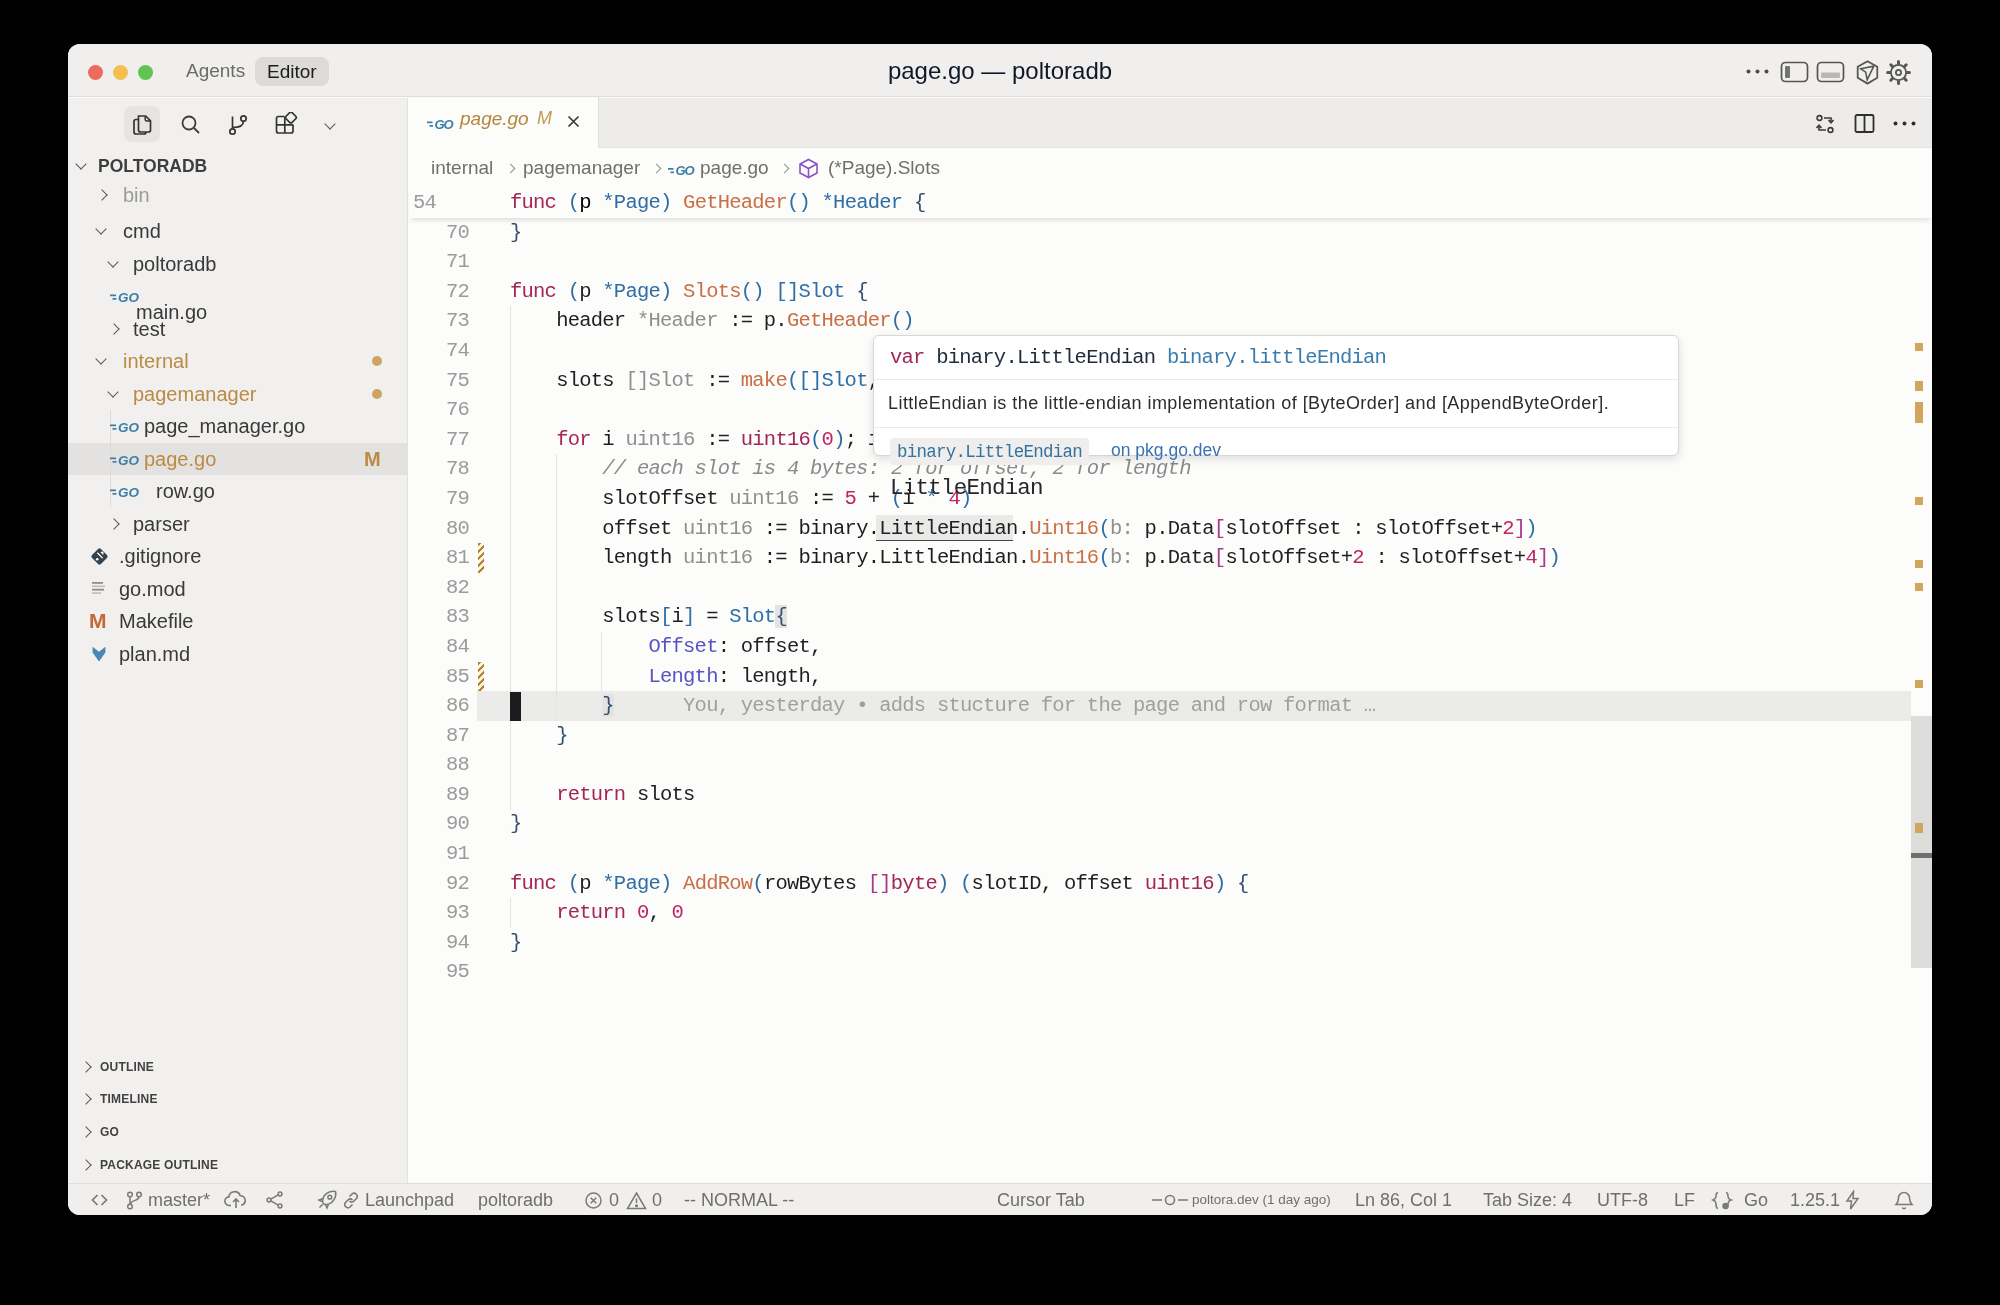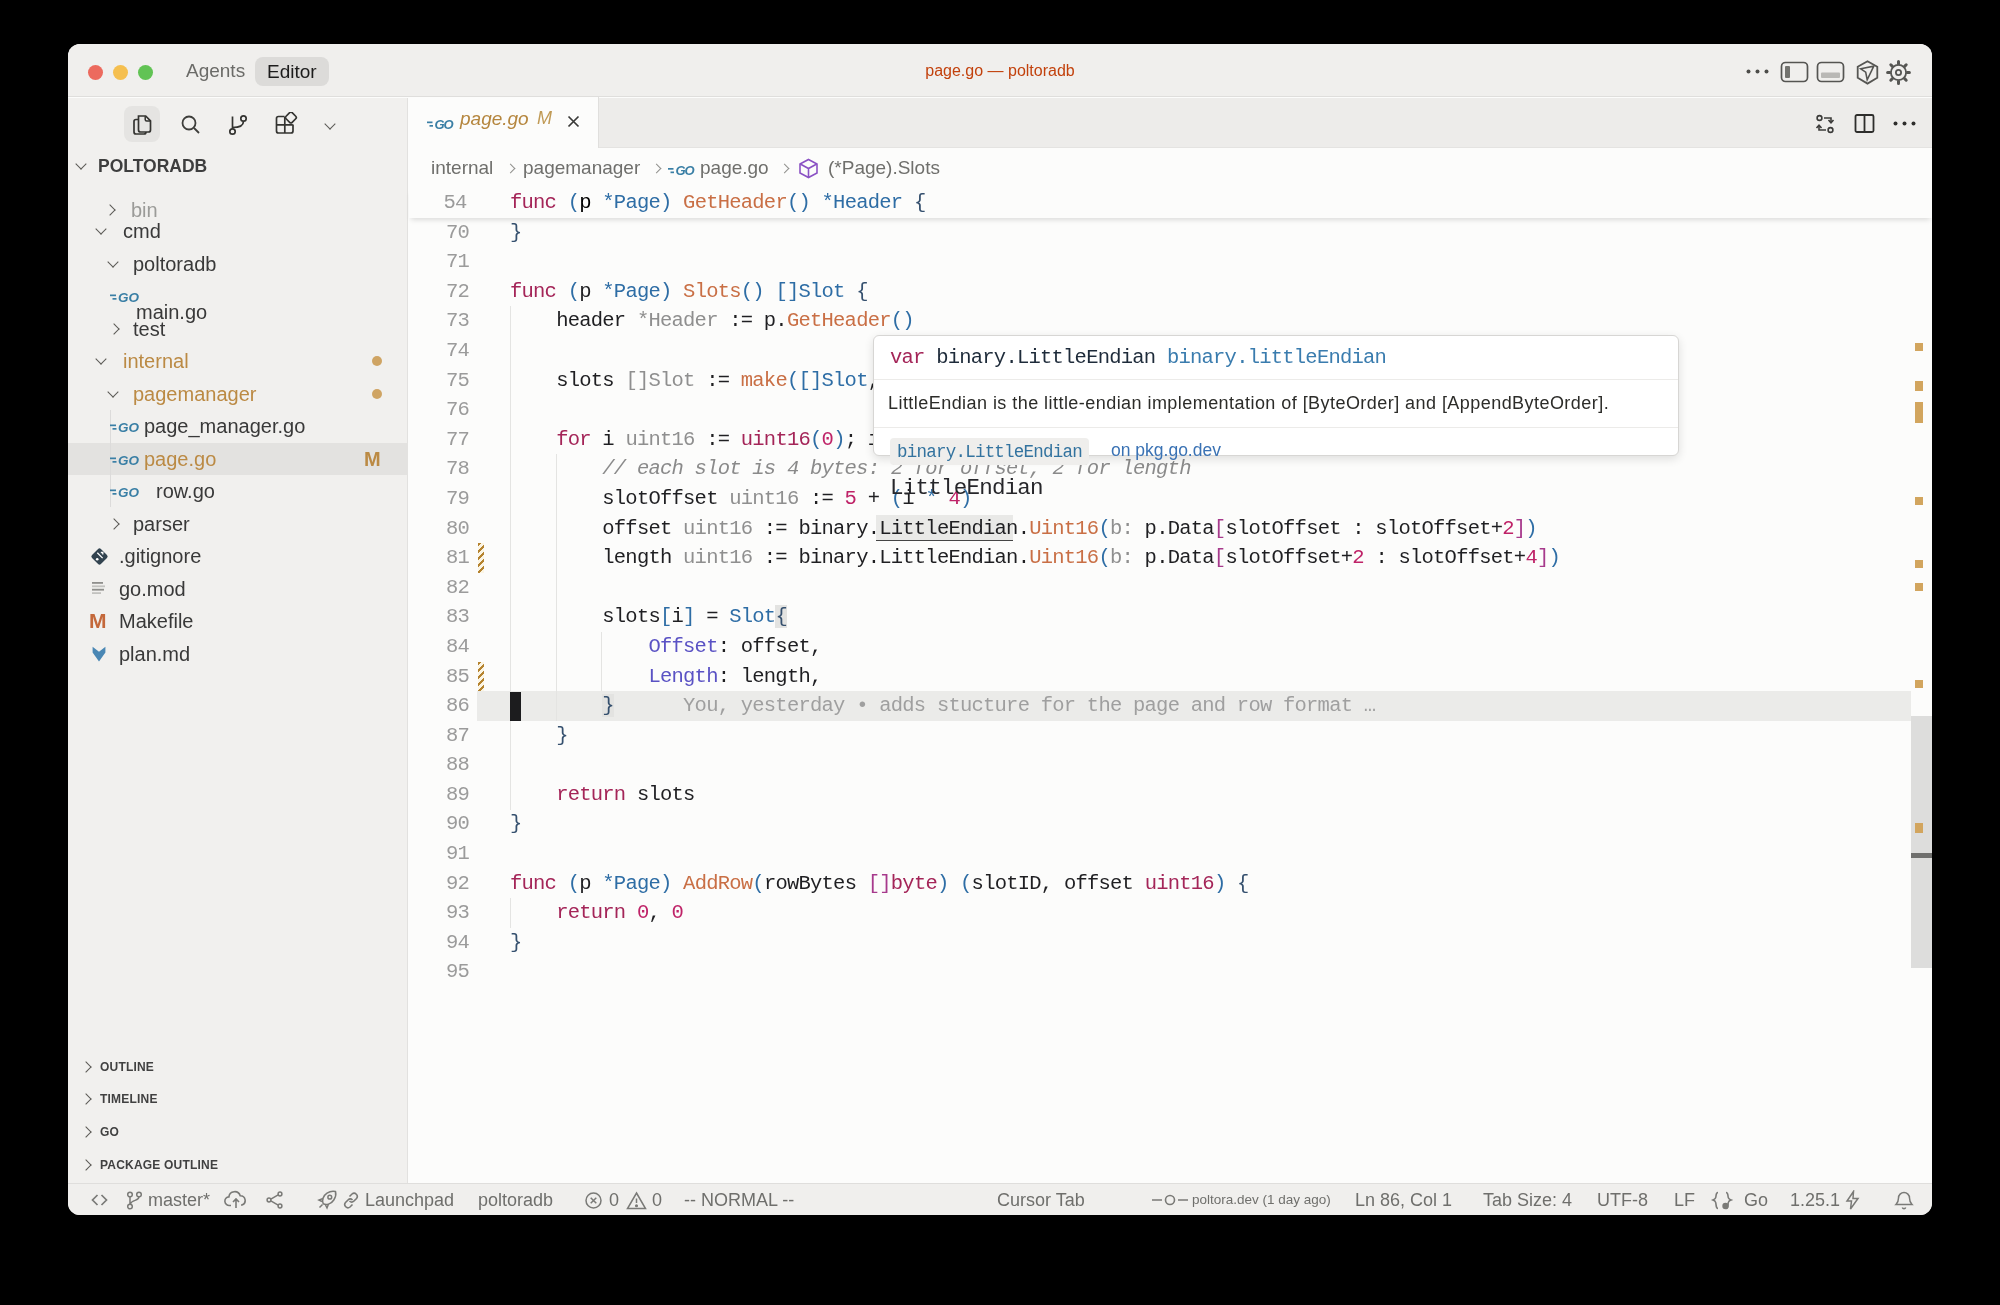--- a/index.html
+++ b/index.html
@@ -7,21 +7,21 @@
 body { font-family:"Liberation Sans", sans-serif; }
 #win {
   position:absolute; left:68px; top:44px; width:1864px; height:1171px;
   background:#fcfcfb; border-radius:12px; overflow:hidden;
   box-shadow:0 0 0 1px rgba(0,0,0,0.55), 0 10px 30px rgba(0,0,0,0.5);
 }
 .abs { position:absolute; }
 
 #titlebar { position:absolute; left:0; top:0; width:100%; height:53px; background:#f0efed; border-bottom:1px solid #dfdedc; }
 .tl { position:absolute; top:20.5px; width:15px; height:15px; border-radius:50%; }
-#ttext { position:absolute; top:0; left:0; width:100%; height:53px; line-height:53px; text-align:center; color:#c2410c; font-size:16px; }
+#ttext { position:absolute; top:0; left:0; width:100%; height:53px; line-height:53px; text-align:center; color:#0f172a; font-size:24px; }
 #agents { position:absolute; left:118px; top:0; height:53px; line-height:53px; color:#6b6b68; font-size:19px; }
 #editorpill { position:absolute; left:187px; top:13px; height:29px; line-height:29px; padding:0 12px; background:#dcdbd9; border-radius:8px; color:#1c1c1c; font-size:19px; font-weight:500; }
 
 #sidebar { position:absolute; left:0; top:54px; width:340px; height:1085px; background:#f1f0ee; border-right:1px solid #e2e1df; }
 #treeroot { position:absolute; left:0; top:0; width:100%; }
 .trow { position:absolute; left:0; width:340px; height:32px; line-height:32px; font-size:20px; color:#393939; white-space:nowrap; }
 .trow .lbl { position:absolute; top:0; }
 .gold { color:#bb8a44; }
 .graytxt { color:#9b9b98; }
 #selrow { position:absolute; left:0; top:345px; width:340px; height:32px; background:#e3e2e0; }
@@ -135,21 +135,21 @@
       </svg>
       <span class="cv cvd" style="left:258px; top:22px;"></span>
     </div>
     <div id="selrow"></div>
     <div id="treeroot">
       <div class="abs" style="left:42px; top:312px; width:1px; height:97px; background:#dcdbda;"></div>
       <div class="trow" style="top:52px;">
           <span class="cv cvd" style="left:9px; top:10px;"></span>
           <span class="lbl" style="left:30px; font-weight:bold; color:#3e3e3e; font-size:17.5px;">POLTORADB</span>
         </div>
-      <div class="trow" style="top:96px;margin-left:8px;">
+      <div class="trow" style="top:81px;">
           <span class="cv cvr" style="left:30px; top:12px;"></span>
           <span class="lbl graytxt" style="left:55px;">bin</span>
         </div>
       <div class="trow" style="top:117px;">
           <span class="cv cvd" style="left:29px; top:10px;"></span>
           <span class="lbl" style="left:55px;">cmd</span>
         </div>
       <div class="trow" style="top:149.5px;">
           <span class="cv cvd" style="left:41px; top:10px;"></span>
           <span class="lbl" style="left:65px;">poltoradb</span>
@@ -371,21 +371,21 @@
 <div class="cline">    <span class="k">return</span> slots</div>
 <div class="cline"><span class="brace">}</span></div>
 <div class="cline"> </div>
 <div class="cline"><span class="k">func</span> <span class="b">(</span>p <span class="b">*Page)</span> <span class="o">AddRow</span><span class="b">(</span>rowBytes <span class="m">[]</span><span class="k">byte</span><span class="b">)</span> <span class="b">(</span>slotID, offset <span class="k">uint16</span><span class="b">)</span> <span class="brace">{</span></div>
 <div class="cline">    <span class="k">return</span> <span class="n">0</span>, <span class="n">0</span></div>
 <div class="cline"><span class="brace">}</span></div>
 <div class="cline"> </div>
       </div>
     <div class="cursorblk"></div>
     <div id="stickyrow">
-      <div class="mono abs" style="left:16px; top:0; width:60px; text-align:center; color:#9b9b9b; height:29.6px; line-height:29.6px;">54</div>
+      <div class="mono abs" style="left:4px; top:0; width:60px; text-align:left; color:#9b9b9b; height:29.6px; line-height:29.6px;">54</div>
       <div class="mono abs cline" style="left:101px; top:0;"><span class="k">func</span> <span class="b">(</span>p <span class="b">*Page)</span> <span class="o">GetHeader</span><span class="b">()</span> <span class="b">*Header</span> <span class="brace">{</span></div>
     </div>
     <div id="ruler">
       <div class="rmark" style="top:155px; height:8px;"></div>
       <div class="rmark" style="top:193px; height:10px;"></div>
       <div class="rmark" style="top:214px; height:21px;"></div>
       <div class="rmark" style="top:309px; height:8px;"></div>
       <div class="rmark" style="top:372px; height:8px;"></div>
       <div class="rmark" style="top:395px; height:8px;"></div>
       <div class="rmark" style="top:492px; height:8px;"></div>

